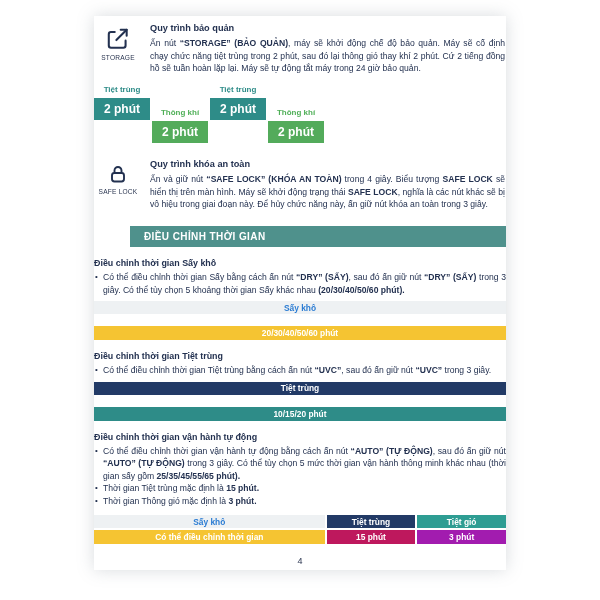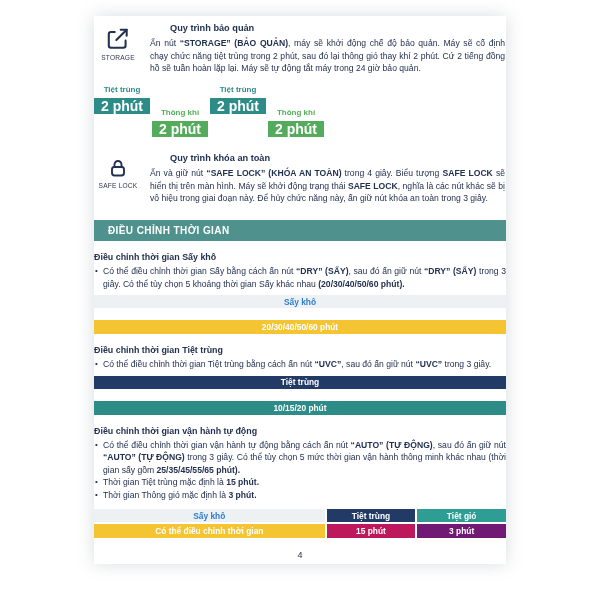--- a/index.html
+++ b/index.html
@@ -11,39 +11,39 @@
   .page{
     position:absolute;left:94px;top:16px;width:412px;
     box-shadow:0 0 16px rgba(120,130,140,.28);
     background:#fff;padding:6px 0 4px 0;
   }
   .b{font-weight:bold;}
   .sec{display:flex;gap:8px;}
   .icon-col{width:48px;flex:none;text-align:center;padding-top:4px;}
   .icon-label{font-size:6.6px;color:#2a3550;margin-top:2px;letter-spacing:.2px;}
   .txt-col{flex:1;font-size:8.6px;line-height:1.45;text-align:justify;padding-right:1px;}
-  .sec-title{font-weight:bold;font-size:9.2px;margin-bottom:2px;text-align:left;margin-left:20px;}
+  .sec-title{font-weight:bold;font-size:9.2px;margin-bottom:2px;text-align:left;}
   
   .timeline{display:flex;gap:2px;margin-top:9px;}
   .tl-col{width:56px;flex:none;display:flex;flex-direction:column;gap:2px;}
   .tl-center{flex:1;display:flex;flex-direction:column;gap:2px;}
   .tl-label{height:12px;display:flex;align-items:center;justify-content:center;
     font-weight:bold;font-size:8px;}
   .c-teal{color:#2e8c88;} .c-green{color:#4faf57;margin-top:23px;}
-  .tl-box{height:16px;display:flex;align-items:center;justify-content:center;
-    color:#fff;font-weight:bold;font-size:14px;}
+  .tl-box{height:22px;display:flex;align-items:center;justify-content:center;
+    color:#fff;font-weight:bold;font-size:12px;}
   .bg-teal{background:#2e8c88;} .bg-green{background:#53ab5b;}
   .tl-cycle{height:12px;background:#223a66;color:#fff;font-weight:bold;font-size:8px;
     display:flex;align-items:center;justify-content:center;}
   .tl-dots{height:14px;display:flex;align-items:center;justify-content:space-between;
     padding:0 7px;}
   .dot{width:7px;height:7px;border:1px dashed #8a99ad;border-radius:50%;box-sizing:border-box;}
   
   .banner{margin-top:16px;background:#4f918c;color:#fff;font-weight:bold;
-    font-size:10px;padding:5px 14px;letter-spacing:.4px;}
+    font-size:10px;padding:5px 14px;letter-spacing:.4px;margin-left:36px;}
   
   .sub{margin-top:11px;}
   .sub-title{font-weight:bold;font-size:8.9px;margin-bottom:3px;}
   .bullet{position:relative;padding-left:9px;font-size:8.6px;line-height:1.45;
     text-align:justify;}
   .bullet::before{content:"•";position:absolute;left:1px;top:0;font-size:8px;}
   .label-bar{height:13px;display:flex;align-items:center;justify-content:center;
     font-weight:bold;font-size:8.4px;margin-top:5px;}
   .label-gray{background:#eef1f3;color:#2b7cd3;}
   .label-navy{background:#223a66;color:#fff;}
@@ -56,21 +56,21 @@
   .t-row{display:flex;gap:2px;}
   .t-cell{height:13px;display:flex;align-items:center;justify-content:center;
     font-weight:bold;font-size:8.4px;}
   .t-val{height:14px;}
   .w-big{flex:2.6;} .w-sm{flex:1;}
   .bg-graylite{background:#eef1f3;color:#2b7cd3;}
   .bg-navy{background:#223a66;color:#fff;}
   .bg-tealmed{background:#2e9d93;color:#fff;}
   .bg-yellow{background:#f5c432;color:#fff;}
   .bg-darkteal{background:#be185d;color:#fff;}
-  .bg-greenval{background:#701a75;color:#fff;}
+  .bg-greenval{background:#a21caf;color:#fff;}
   .page-num{text-align:center;font-size:9px;margin-top:12px;color:#2a3550;}
   svg.ic{display:block;margin:0 auto;}
 </style>
 </head>
 <body>
 
 <div class="canvas">
   <div class="page">
 
     <div class="sec">

